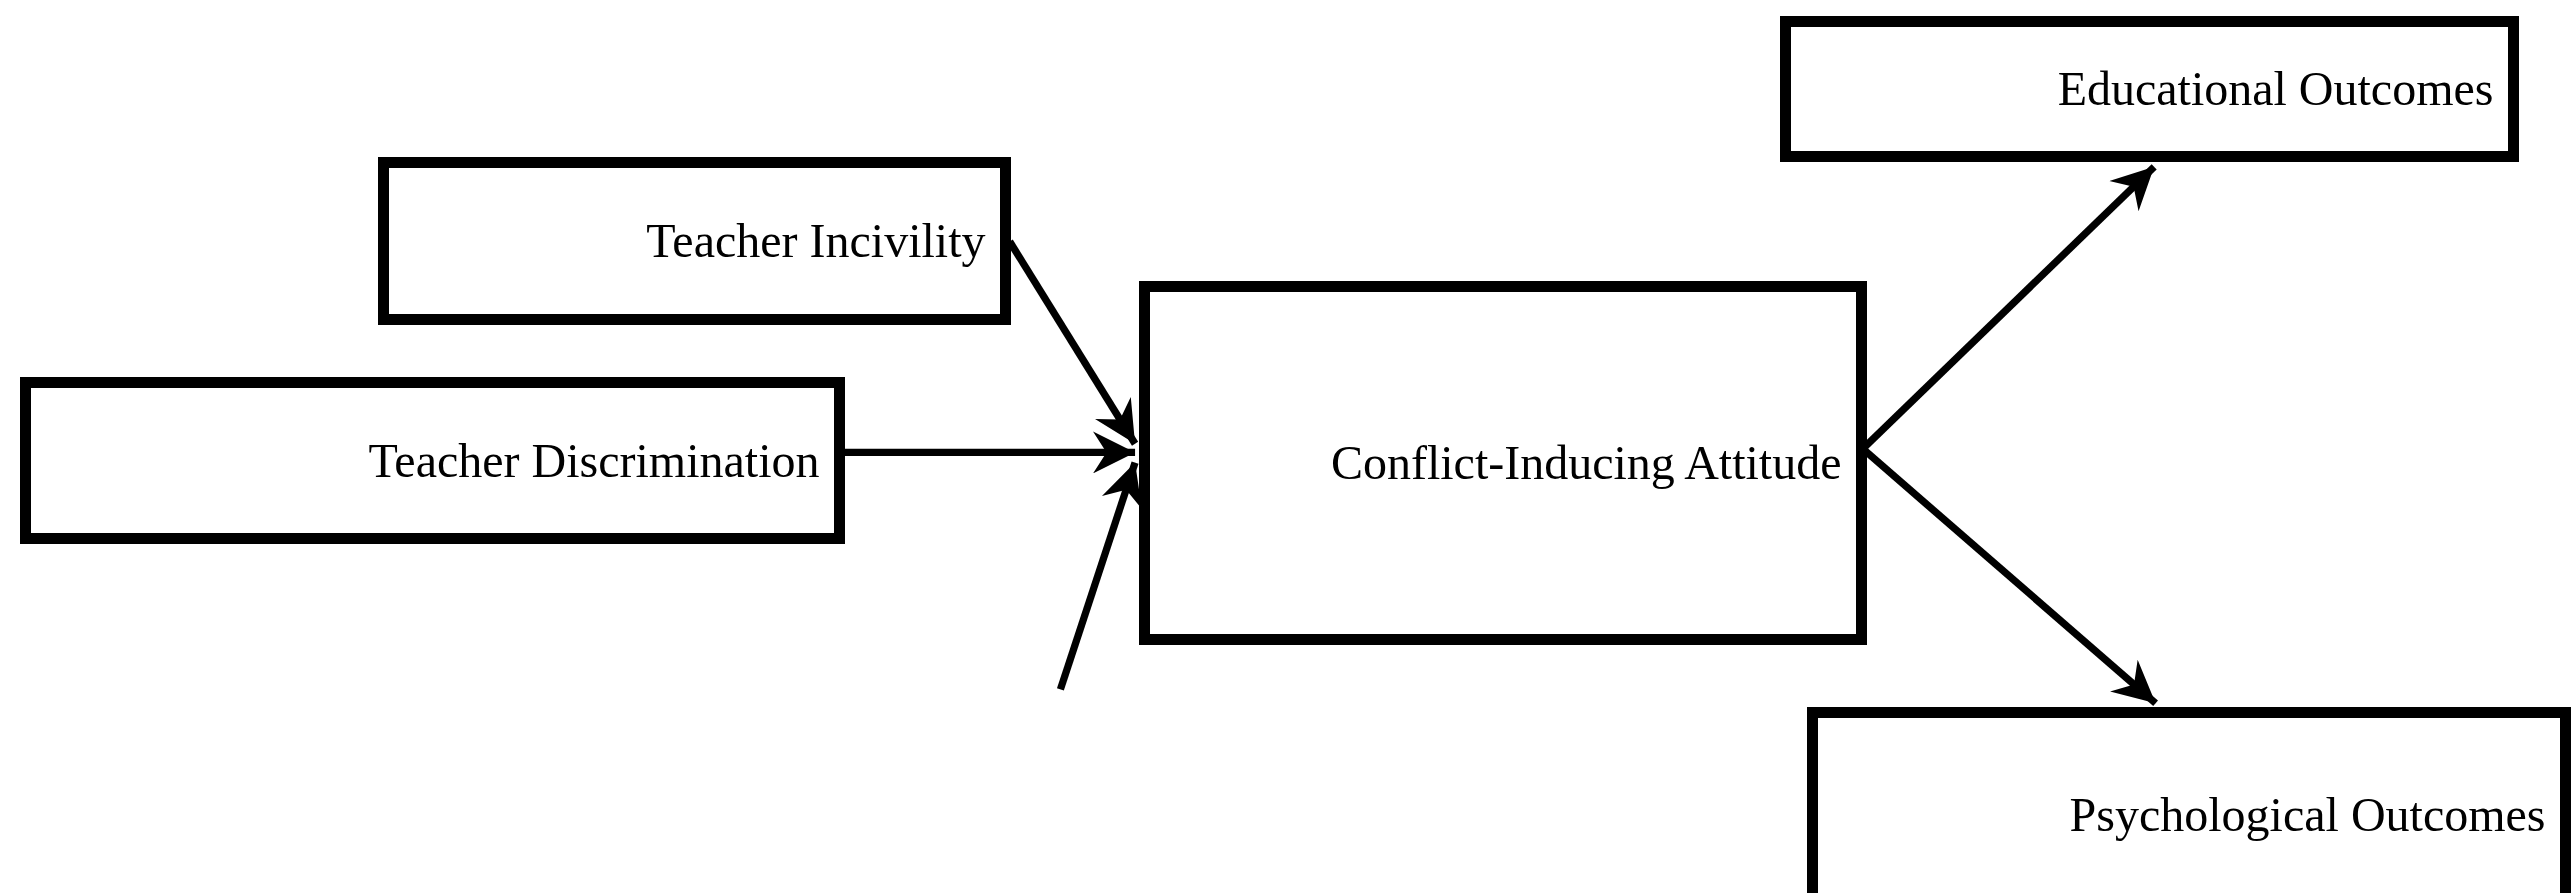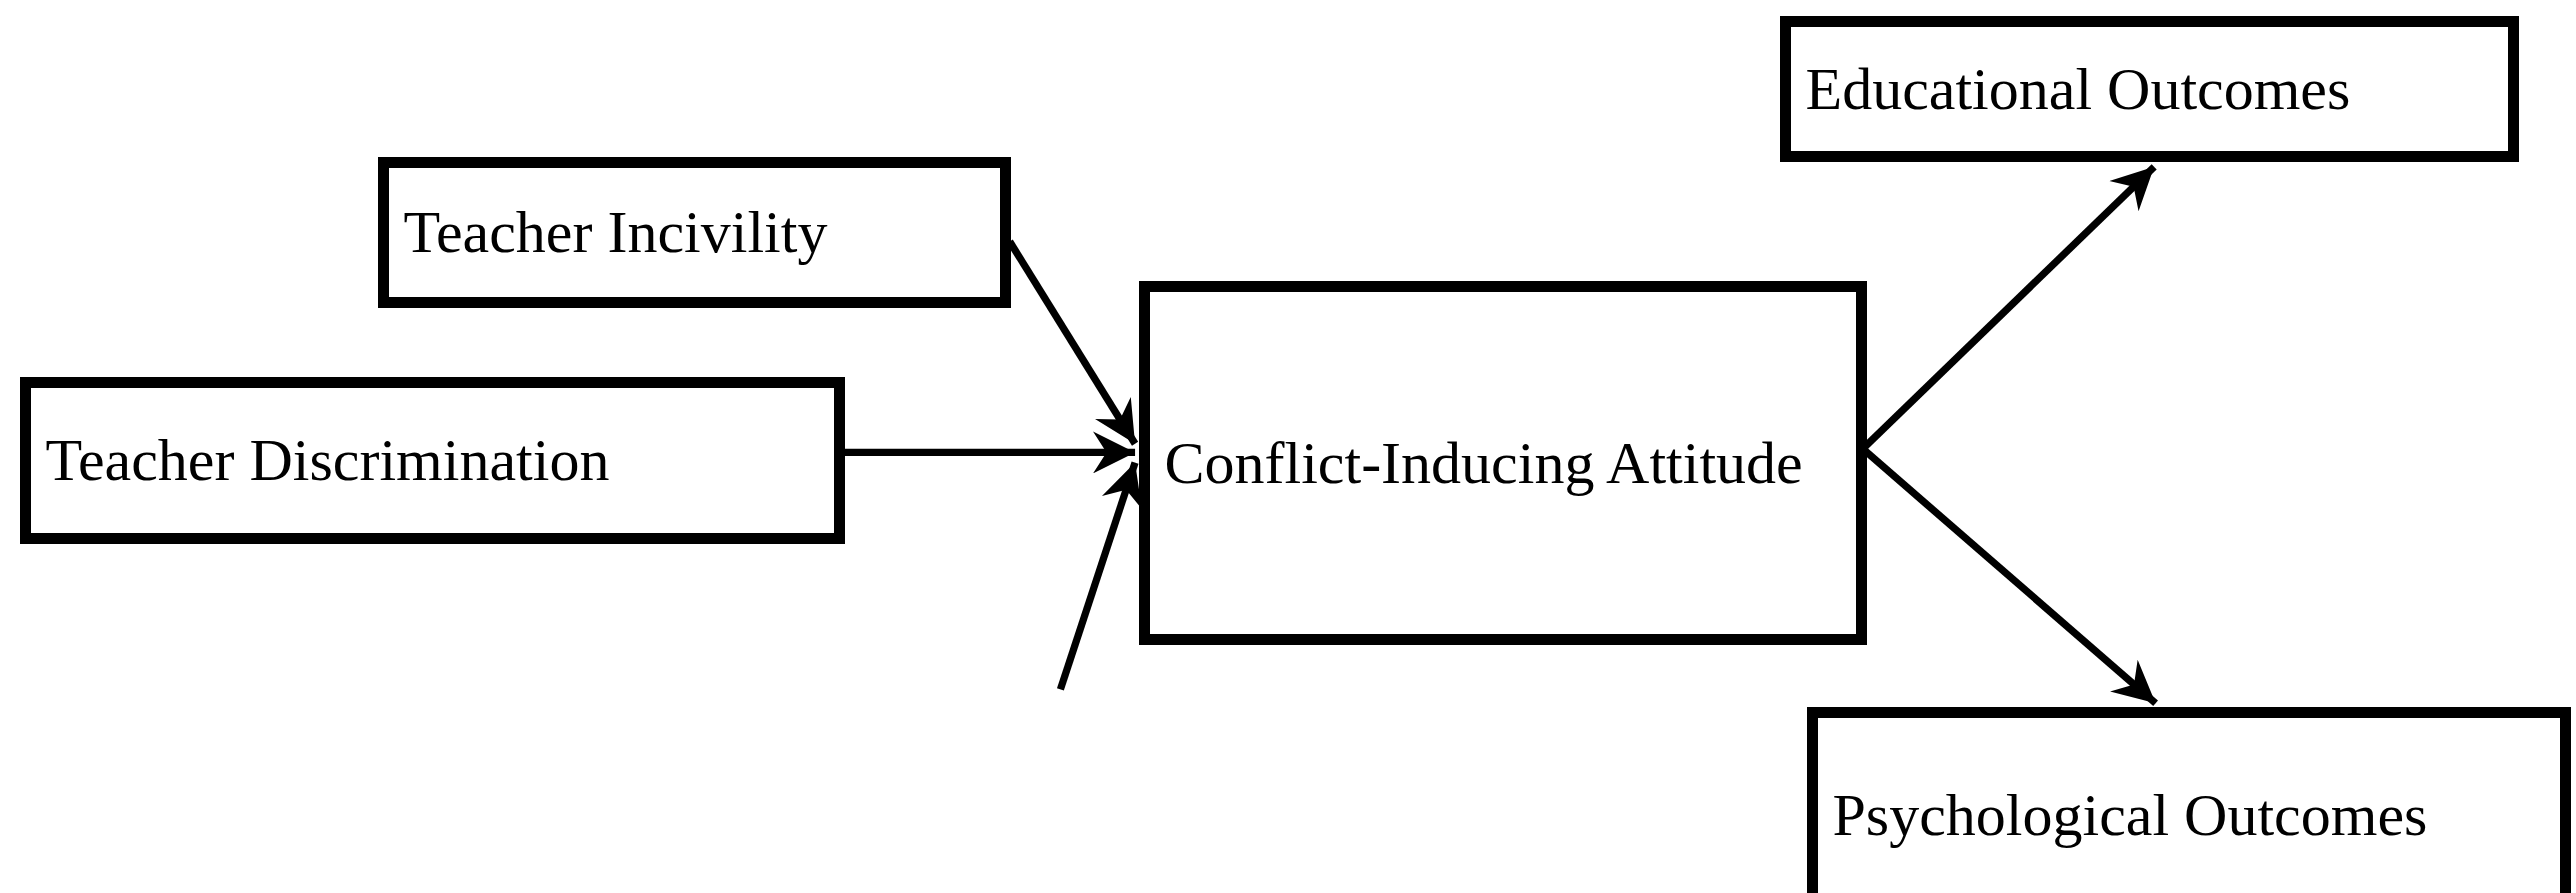--- a/index.html
+++ b/index.html
@@ -30,23 +30,23 @@
   .arrowhead-path {
     fill: var(--line, #000000);
   }
   .node {
     position: absolute;
     box-sizing: border-box;
     border: 11.6px solid var(--line, #000000);
     background: var(--box-fill, #ffffff);
     display: flex;
     align-items: center;
-    justify-content: flex-start;
+    justify-content: flex-end;
     text-align: center;
-    font-size: 60px;
+    font-size: 48px;
     line-height: 1.28;
   }
   .node .label {
     display: block;
     padding: 0 14.5px;
   }
 </style>
 </head>
 <body>
 
@@ -58,21 +58,21 @@
         <path class="arrowhead-path" d="M 0 0 L 10 5 L 0 10 L 3.2 5 Z"></path>
       </marker>
     </defs>
     <line x1="1393" y1="333" x2="1566" y2="612" marker-end="url(#ah)"></line>
     <line x1="1164" y1="624" x2="1566" y2="624" marker-end="url(#ah)"></line>
     <line x1="1463" y1="951" x2="1566" y2="638" marker-end="url(#ah)"></line>
     <line x1="2570" y1="619" x2="2972" y2="230" marker-end="url(#ah)"></line>
     <line x1="2570" y1="619" x2="2974" y2="970" marker-end="url(#ah)"></line>
   </svg>
 
-  <div class="node" style="left:378px; top:157px; width:633px; height:151px;">
+  <div class="node" style="left:378px; top:157px; width:633px; height:168px;">
     <span class="label">Teacher Incivility</span>
   </div>
 
   <div class="node" style="left:20px; top:377px; width:825px; height:167px;">
     <span class="label">Teacher Discrimination</span>
   </div>
 
 
   <div class="node" style="left:1139px; top:281px; width:728px; height:364px;">
     <span class="label" style="max-width:652px;">Conflict-Inducing Attitude</span>

